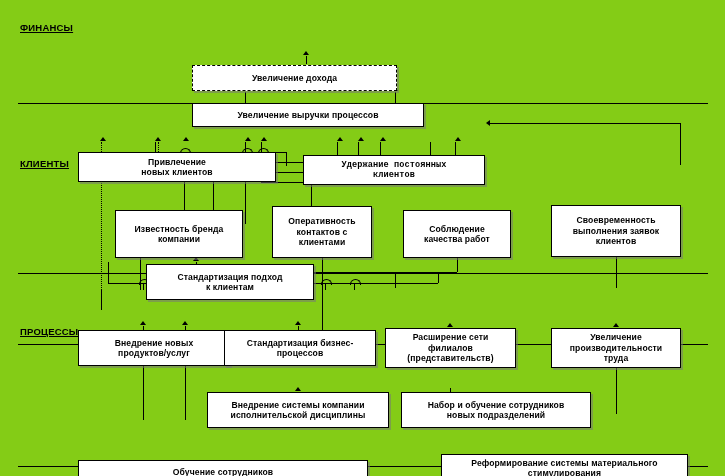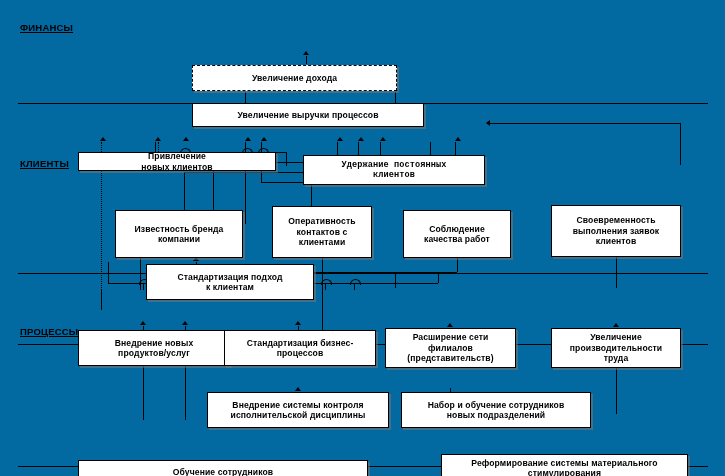--- a/index.html
+++ b/index.html
@@ -4,21 +4,21 @@
 <style>
   html, body {
     margin: 0;
     padding: 0;
     background: #ffffff;
   }
   #canvas {
     position: relative;
     width: 725px;
     height: 476px;
-    background: #0369a1;
+    background: #84cc16;
     font-family: "Liberation Sans", sans-serif;
     overflow: hidden;
   }
   
   .perspective-label {
     position: absolute;
     font-size: 9.5px;
     font-weight: bold;
     color: #000;
     letter-spacing: 0.2px;
@@ -121,21 +121,21 @@
 
   <div class="seg v" style="left:306px; top:56px; height:8px;"></div>
   <div class="arrow-up" style="left:303px; top:51px;"></div>
 
   <div class="seg v" style="left:245px; top:92px; height:21px;"></div>
   <div class="arrow-up" style="left:242px; top:87px;"></div>
 
   <div class="seg v" style="left:395px; top:92px; height:21px;"></div>
   <div class="arrow-up" style="left:392px; top:87px;"></div>
 
-  <div class="node shadow" style="left:78px; top:112px; width:198px; height:19px;">
+  <div class="node shadow" style="left:78px; top:112px; width:198px; height:30px;">
     <span class="label">Привлечение
 новых клиентов</span>
   </div>
 
   <div class="node shadow" style="left:303px; top:115px; width:182px; height:30px;font-family:Liberation Mono, monospace;">
     <span class="label">Удержание постоянных
 клиентов</span>
   </div>
 
   <div class="node shadow" style="left:115px; top:170px; width:128px; height:48px;">
@@ -181,21 +181,21 @@
 (представительств)</span>
   </div>
 
   <div class="node shadow" style="left:551px; top:288px; width:130px; height:40px;">
     <span class="label">Увеличение
 производительности
 труда</span>
   </div>
 
   <div class="node shadow" style="left:207px; top:352px; width:182px; height:36px;">
-    <span class="label">Внедрение системы контроля
+    <span class="label">Внедрение системы компании
 исполнительской дисциплины</span>
   </div>
 
   <div class="node shadow" style="left:401px; top:352px; width:190px; height:36px;">
     <span class="label">Набор и обучение сотрудников
 новых подразделений</span>
   </div>
 
   <div class="node shadow" style="left:78px; top:420px; width:290px; height:24px;">
     <span class="label">Обучение сотрудников</span>

